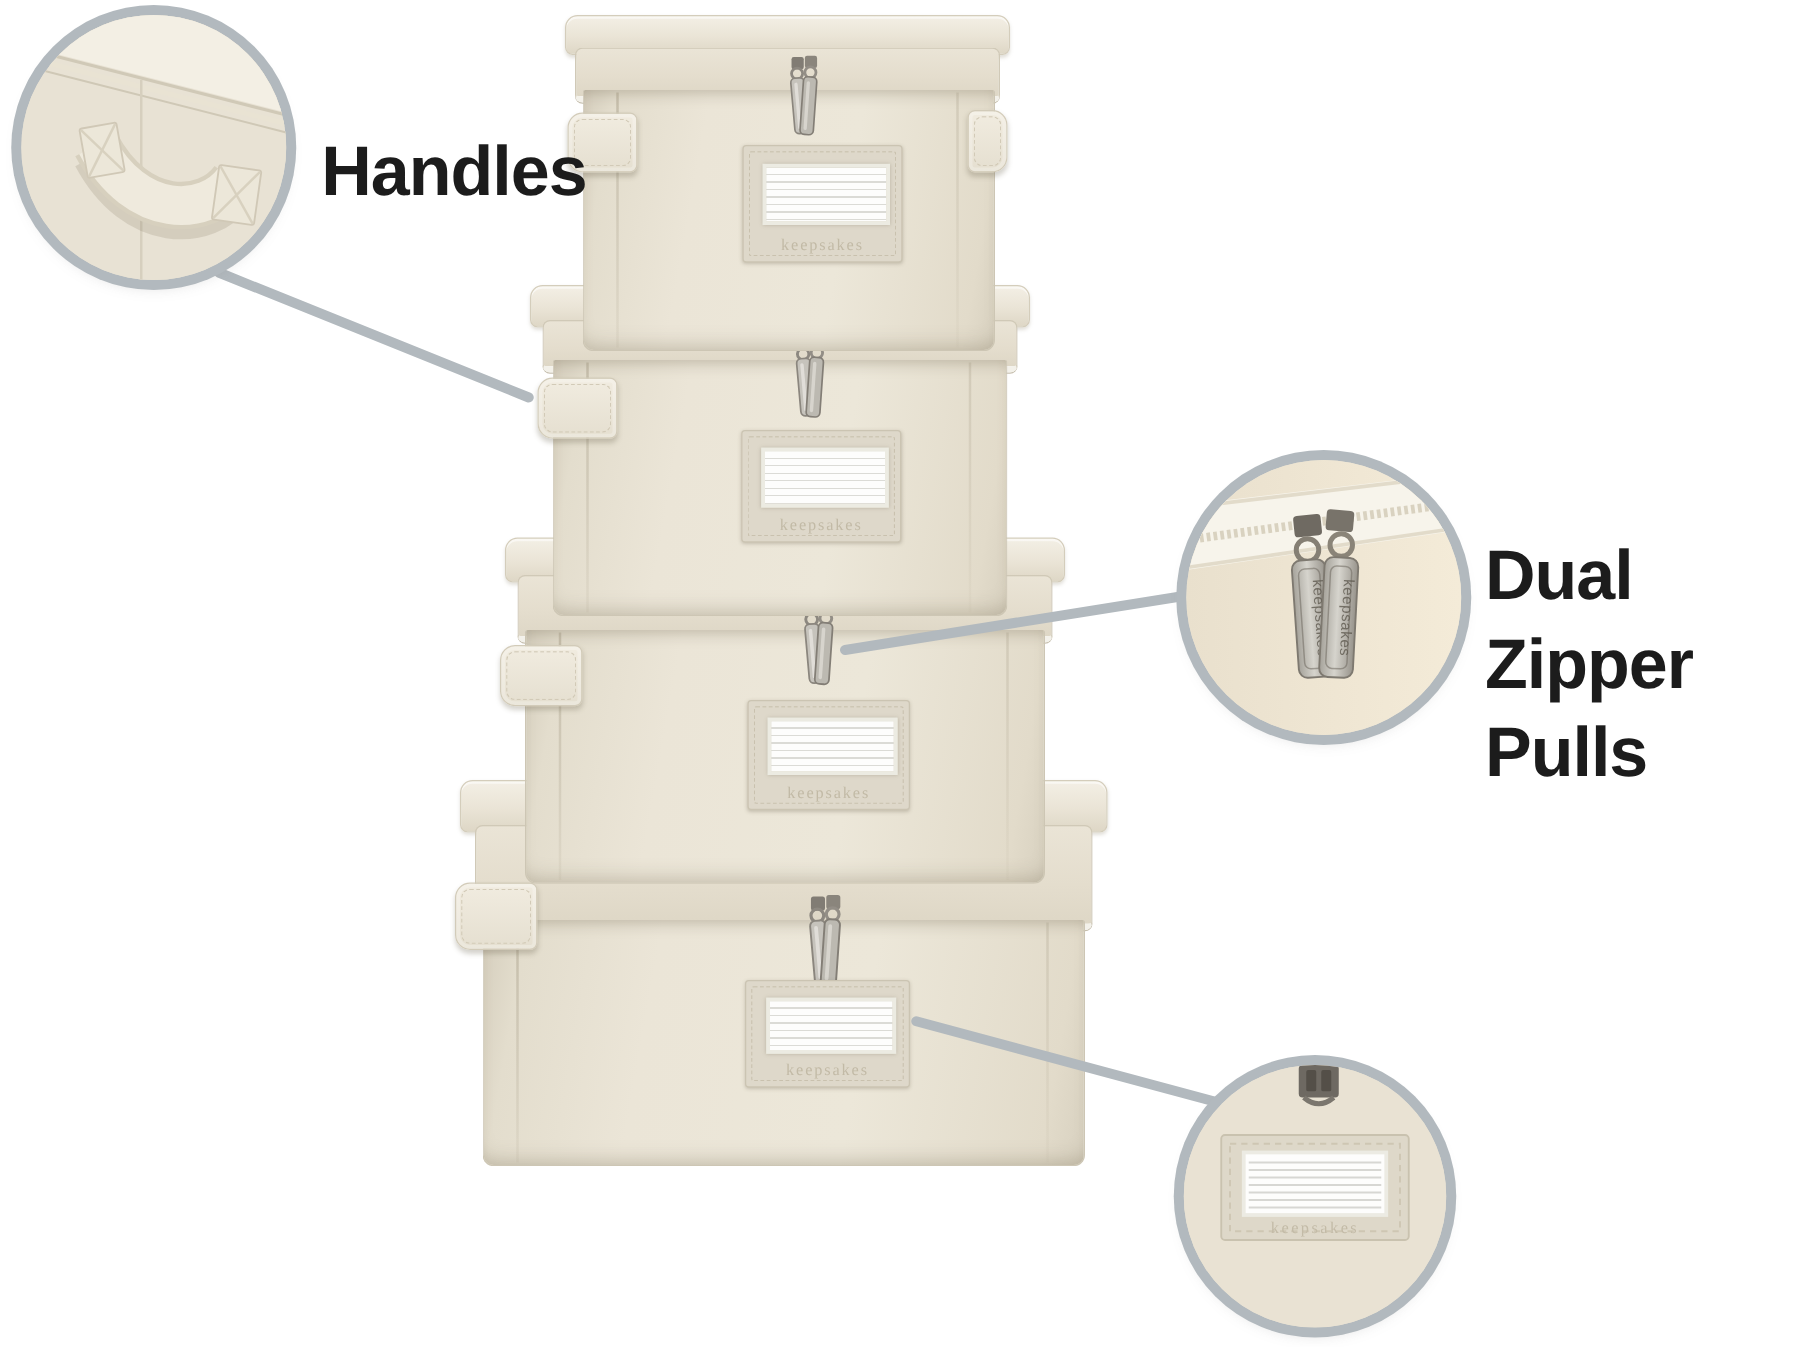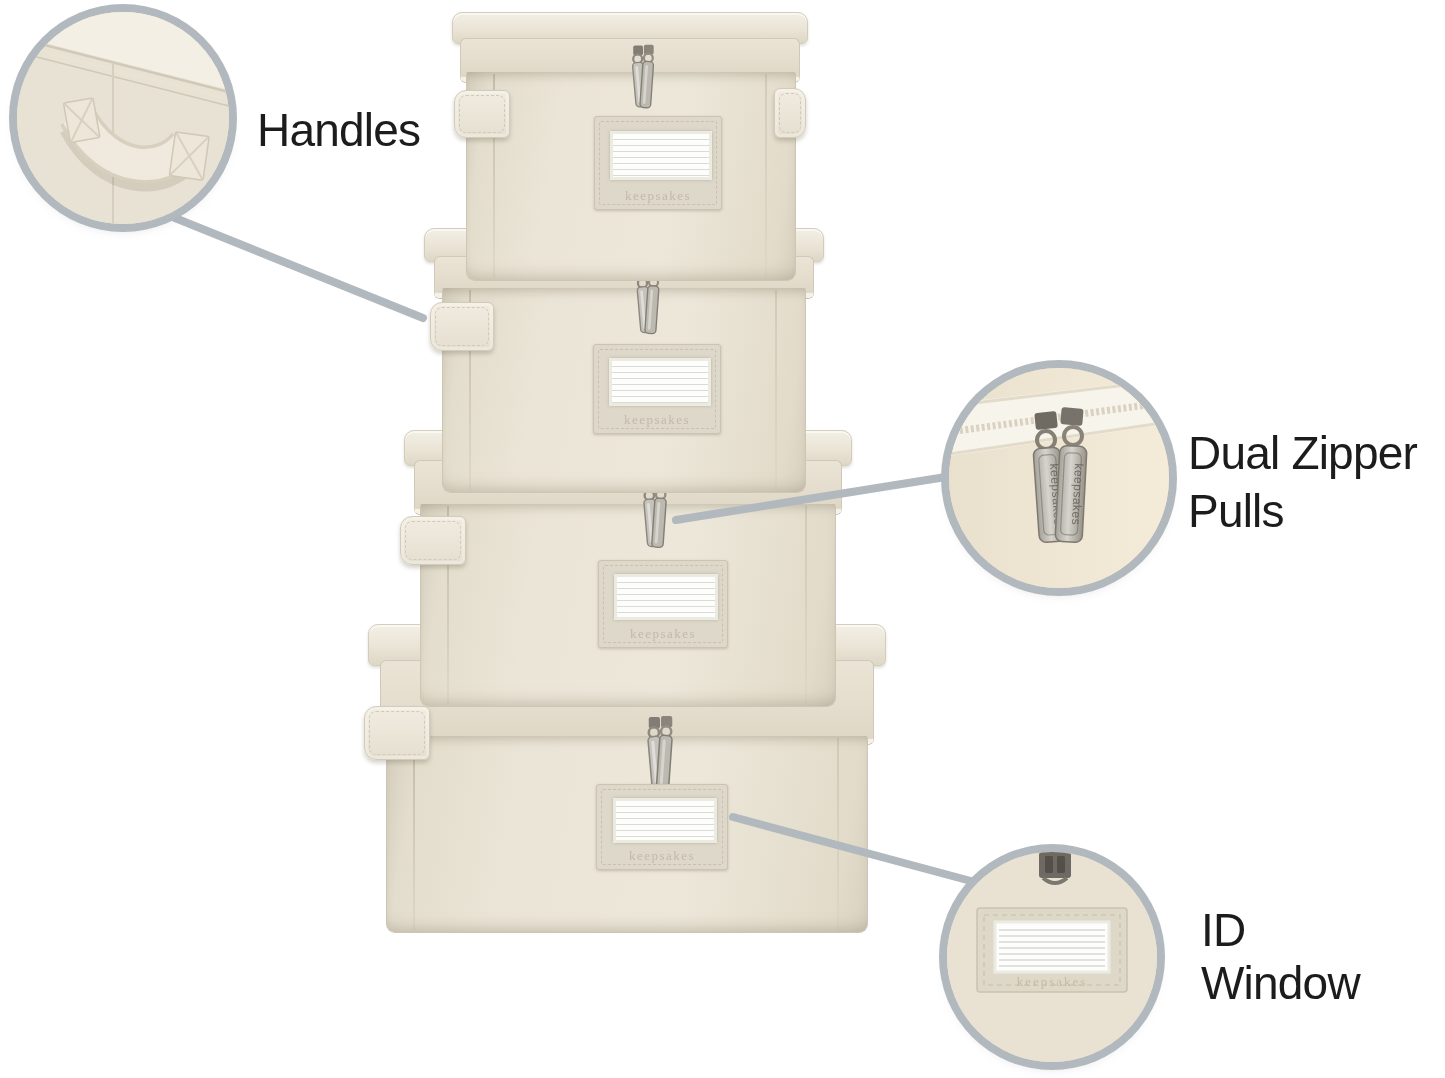--- a/index.html
+++ b/index.html
@@ -53,21 +53,21 @@
     font-family:"Liberation Serif", serif; font-size:13px; color:#c2baa6; letter-spacing:1.5px;
   }
   
   .lines{position:absolute; left:0; top:0; pointer-events:none;}
   .callout{
     position:absolute; border-radius:50%; overflow:hidden; background:#e8e2d4;
     box-shadow:0 0 0 8px #b2b9be, 0 5px 12px rgba(120,120,120,.28);
   }
   .callout svg{display:block; width:100%; height:100%;}
   .callout-label{
-    position:absolute; color:#1c1c1c; font-weight:400; font-size:46px;
+    position:absolute; color:#1c1c1c; font-weight:700; font-size:56px;
     letter-spacing:-0.8px; line-height:1.27;
   }
 </style>
 </head>
 <body>
 
 <div class="stage">
 
   <div class="box" style="left:368px; top:616px; width:518px; height:316px;">
     <div class="plate" style="top:8px; height:40px;"></div>
@@ -266,15 +266,14 @@
           <line x1="52" y1="90" x2="158" y2="90"></line>
             <line x1="52" y1="96" x2="158" y2="96"></line>
           <line x1="52" y1="102" x2="158" y2="102"></line>
             <line x1="52" y1="108" x2="158" y2="108"></line>
           <line x1="52" y1="114" x2="158" y2="114"></line>
         </g>
         <text x="105" y="134" text-anchor="middle" font-family="Liberation Serif, serif" font-size="13" fill="#c3bba7" letter-spacing="2">keepsakes</text>
       </g>
     </svg>
   </div>
-  <div class="callout-label" style="left:1201px; top:904px; width:215px; line-height:1.16;">ID Window</div>
 
 </div>
 
 </body></html>

